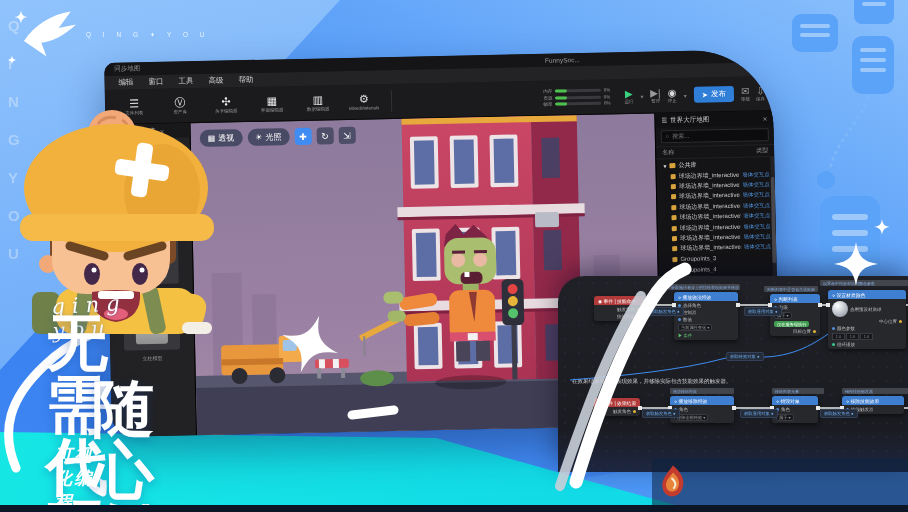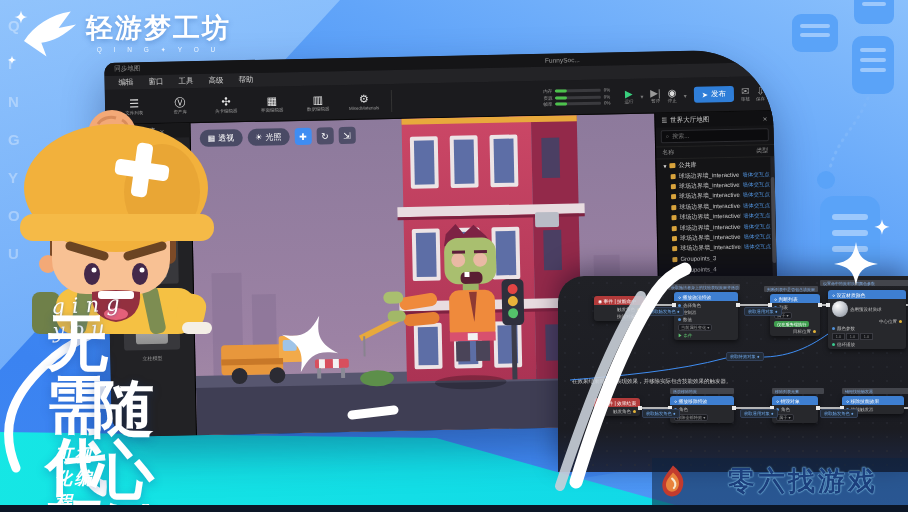--- a/index.html
+++ b/index.html
@@ -846,30 +846,28 @@
     <div class="h1">无需代码</div>
     <div class="h2">随心创造</div>
     <div class="tagline">可视化编程，让你的创意不再被代码拒之门外</div>
   </div>
 
   <div class="logo">
     <svg width="56" height="52" viewBox="0 0 64 60">
       <path d="M2,38 C14,20 32,8 56,4 L42,23 L62,19 C48,32 36,38 22,40 L28,56 Z" fill="#ffffff"></path>
     </svg>
     <div class="logo-text">
-      <div class="t1">轻游梦工坊</div>
       <div class="t2">Q I N G ✦ Y O U</div>
     </div>
   </div>
 
   <div class="wm">
     <svg width="26" height="38" viewBox="0 0 30 42">
       <path d="M15,2 C27,12 30,22 24,32 C18,41 5,39 3,28 C1,19 8,11 15,2 Z" fill="#c23b2e"></path>
       <path d="M15,10 C22,16 24,23 20,29 C16,34 8,33 7,26 C6,20 11,15 15,10 Z" fill="#e8833c"></path>
       <path d="M14,17 C18,20 19,25 16,28" stroke="#f7e9d0" stroke-width="2.5" fill="none" stroke-linecap="round"></path>
     </svg>
     <div class="wm-body">
-      <div class="wm-title">零六找游戏</div>
     </div>
   </div>
 
   <div class="bottom-strip"></div>
 </div>
 
 </body></html>

